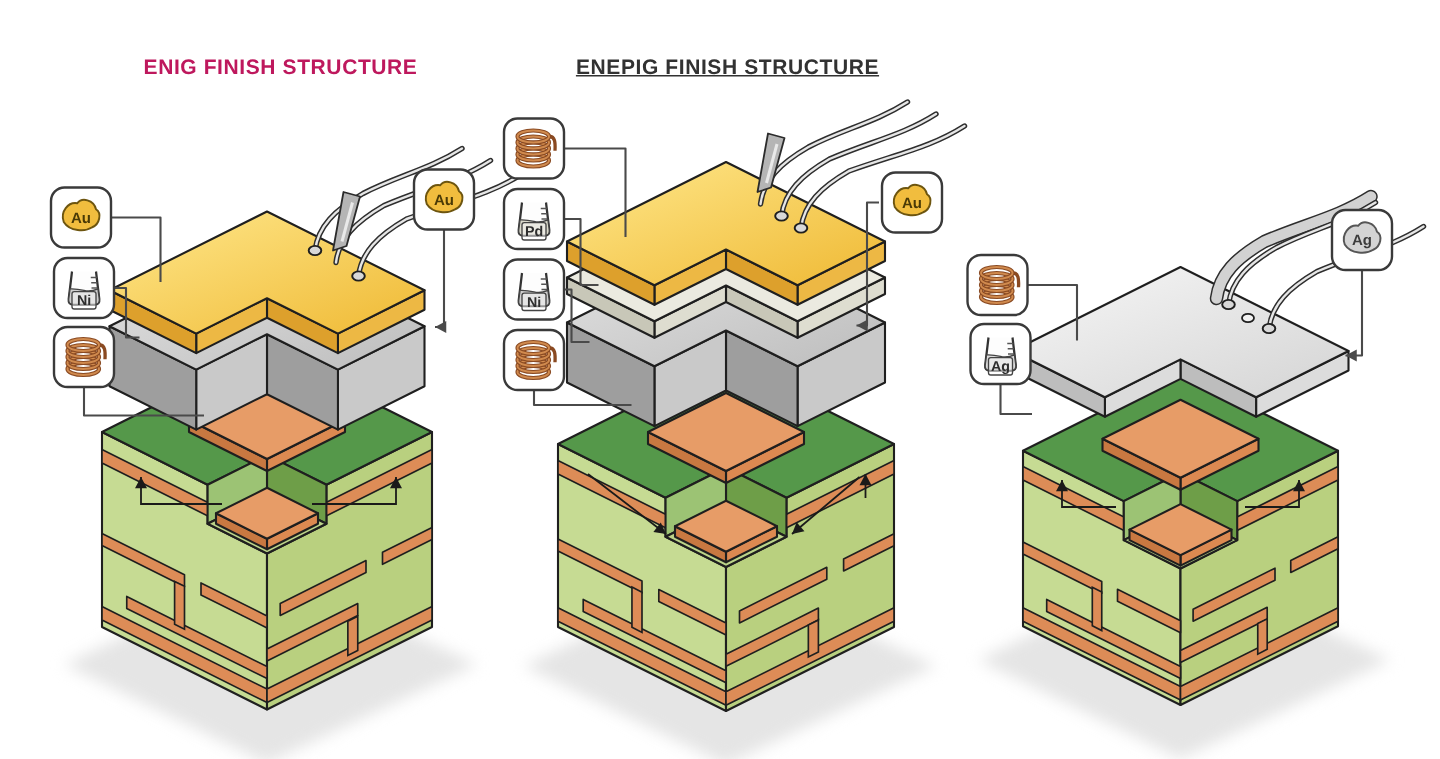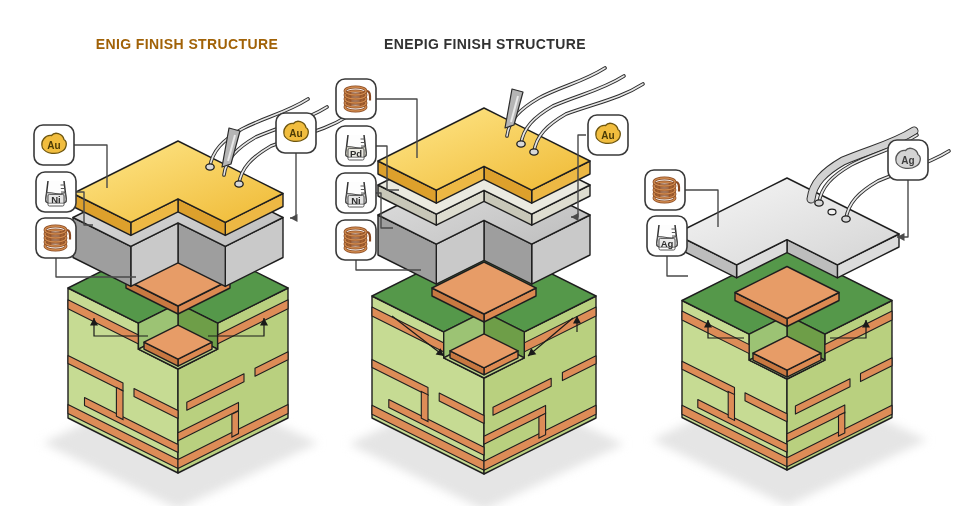--- a/index.html
+++ b/index.html
@@ -7,22 +7,22 @@
          font-family:"Liberation Sans",sans-serif;}
   .title{position:absolute;top:36px;transform:translateX(-50%);white-space:nowrap;
          font-size:14px;font-weight:700;letter-spacing:.4px;color:#323232;}
   svg{position:absolute;left:0;top:0;}
   text{font-family:"Liberation Sans",sans-serif;}
 </style>
 </head>
 <body>
 
 <div id="stage">
-  <div class="title" style="left: 177px; color: #a16207; padding-left: 20px;">ENIG FINISH STRUCTURE</div>
-  <div class="title" style="left: 485px; color: rgb(50, 50, 50);">ENEPIG FINISH STRUCTURE</div>
+  <div class="title" style="left: 177px; color: #be185d; padding-left: 20px;">ENIG FINISH STRUCTURE</div>
+  <div class="title" style="left: 485px; color: rgb(50, 50, 50); text-decoration: underline;">ENEPIG FINISH STRUCTURE</div>
   <svg id="scene" width="960" height="506" viewBox="0 0 960 506">
       <defs>
         <linearGradient id="gGoldTop" x1="0" y1="0" x2="1" y2="1">
           <stop offset="0%" stop-color="#FFE88C"></stop>
           <stop offset="100%" stop-color="#EFB934"></stop>
         </linearGradient>
         <linearGradient id="gNickelTop" x1="0" y1="0" x2="1" y2="1">
           <stop offset="0%" stop-color="#E3E3E3"></stop>
           <stop offset="100%" stop-color="#BDBDBD"></stop>
         </linearGradient>

